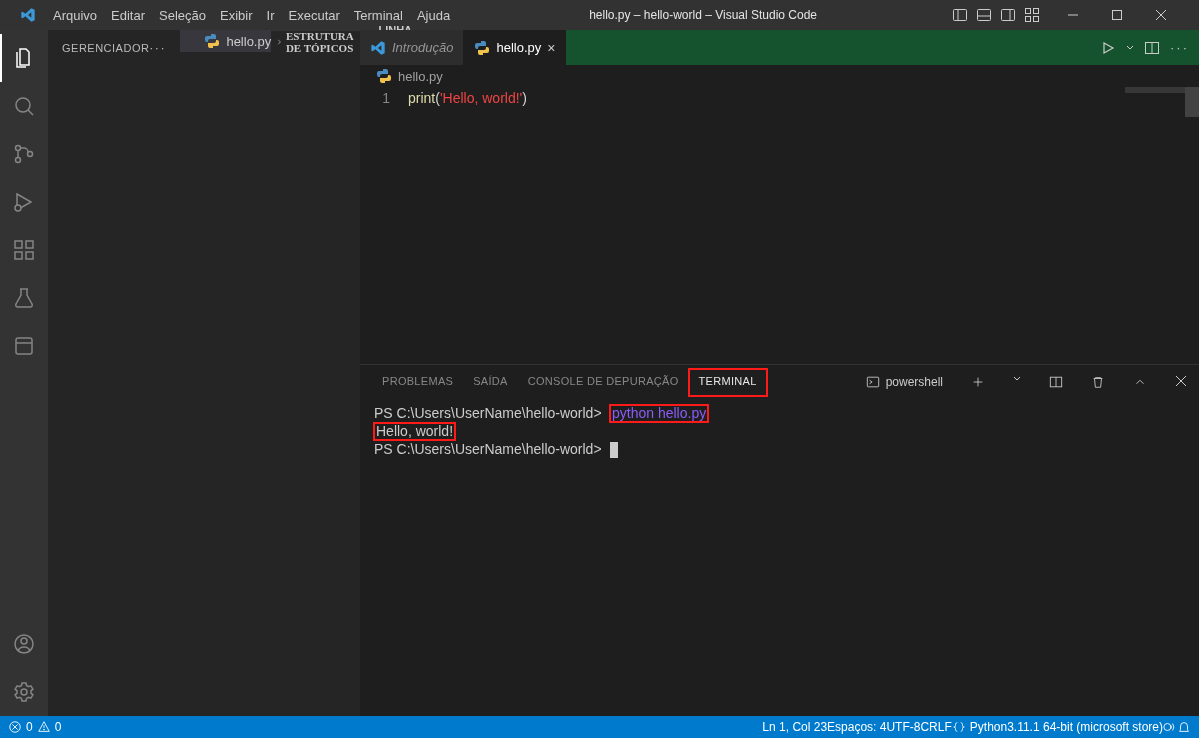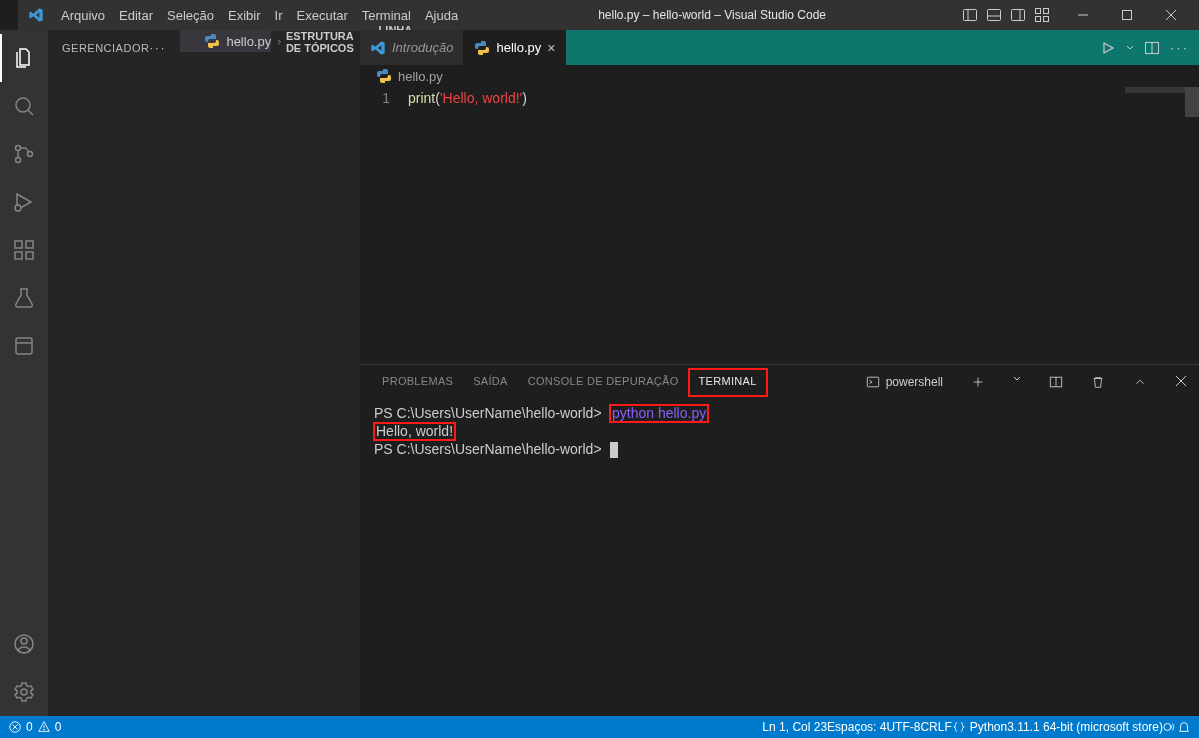--- a/index.html
+++ b/index.html
@@ -1,20 +1,20 @@
 <!DOCTYPE html>
 <html><head>
 <meta charset="utf-8">
 <style>
 * { margin:0; padding:0; box-sizing:border-box; font-family:"Segoe UI",Tahoma,sans-serif; }
 body { background:#1e1e1e; color:#ccc; font-size:13px; width:1199px; height:738px; overflow:hidden; display:flex; flex-direction:column; }
 .spacer { flex:1; }
 
 
-.titlebar { height:30px; background:#323233; display:flex; align-items:center; padding:0 6px; color:#ccc;margin-left:18px; }
+.titlebar { height:30px; background:#323233; display:flex; align-items:center; padding:0 16px; color:#ccc; }
 .titlebar .logo { width:16px; height:16px; margin:0 10px 0 4px; }
 .menuitem { padding:4px 7px; color:#ccc; cursor:default; }
 .title-center { flex:1; text-align:center; color:#e5e5e5; font-size:12px; }
 .win-btn { width:44px; height:30px; display:flex; align-items:center; justify-content:center; }
 .layout-icons { display:flex; gap:2px; margin-right:8px; }
 .layout-icons div { width:22px; height:22px; display:flex; align-items:center; justify-content:center; }
 
 
 .mainrow { flex:1; display:flex; min-height:0; }
 
@@ -28,21 +28,21 @@
 .sidebar { width:312px; background:#252526; display:flex; flex-direction:row; color:#ccc; }
 .sidebar-title { height:35px; display:flex; align-items:center; padding:0 14px; font-size:11px; letter-spacing:0.5px; color:#bbb; }
 .sidebar-title .spacer { flex:1; }
 .tree-header { height:22px; display:flex; align-items:center; padding-left:4px; font-size:11px; font-weight:700; color:#ccc; }
 .tree-item { height:22px; display:flex; align-items:center; padding-left:24px; background:#37373d; font-size:13px; }
 .tree-item .fic { margin-right:6px; }
 .side-section { height:22px; display:flex; align-items:center; padding-left:4px; font-size:11px; font-weight:700; border-top:1px solid #333; }
 
 
 .editor-col { flex:1; display:flex; flex-direction:column; min-width:0; background:#1e1e1e; }
-.tabs { height:35px; background:#0f766e; display:flex; align-items:stretch; }
+.tabs { height:35px; background:#14532d; display:flex; align-items:stretch; }
 .tab { display:flex; align-items:center; padding:0 10px; font-size:13px; color:#969696; gap:6px; background:#2d2d2d; border-right:1px solid #1e1e1e; font-style:italic; }
 .tab.active { background:#1e1e1e; color:#fff; font-style:normal; }
 .tab .close { font-size:14px; color:#ccc; }
 .tab-actions { margin-left:auto; display:flex; align-items:center; gap:10px; padding:0 10px; color:#ccc; }
 .breadcrumb { height:22px; background:#1e1e1e; display:flex; align-items:center; padding-left:16px; font-size:13px; color:#a0a0a0; border-bottom:0; }
 .code-area { flex:1; display:flex; font-family:Consolas,"Courier New",monospace; font-size:14px; position:relative; }
 .gutter { width:48px; text-align:right; padding-right:18px; color:#858585; line-height:19px; padding-top:2px; }
 .code { flex:1; line-height:19px; white-space:pre; padding-top:2px; color:#d4d4d4; }
 .code .kw { color:#dcdcaa; }
 .code .str { color:#ef4444; }
@@ -213,21 +213,21 @@
             <path fill="#f0c24b" d="M9 15H6a2 2 0 0 1-2-2v-3h6a2 2 0 0 0 2-2V7h1a2 2 0 0 1 2 2v2a2 2 0 0 1-2 2H9z"></path>
           </svg>
         </span>
       <span>hello.py</span>
     </div>
     <div class="spacer"></div>
     <div class="side-section">
       <svg width="16" height="16" viewBox="0 0 16 16">
           <path d="M6 4l4 4-4 4" stroke="#ccc" fill="none" stroke-width="1.2"></path>
         </svg>
-      <span style="margin-left:2px;">ESTRUTURA DE TÓPICOS</span>
+      <span style="margin-left:2px;font-family:Liberation Serif, serif;">ESTRUTURA DE TÓPICOS</span>
     </div>
     <div class="side-section">
       <svg width="16" height="16" viewBox="0 0 16 16">
           <path d="M6 4l4 4-4 4" stroke="#ccc" fill="none" stroke-width="1.2"></path>
         </svg>
       <span style="margin-left:6px;">LINHA DO TEMPO</span>
     </div>
   </div>
 
   <div class="editor-col">

